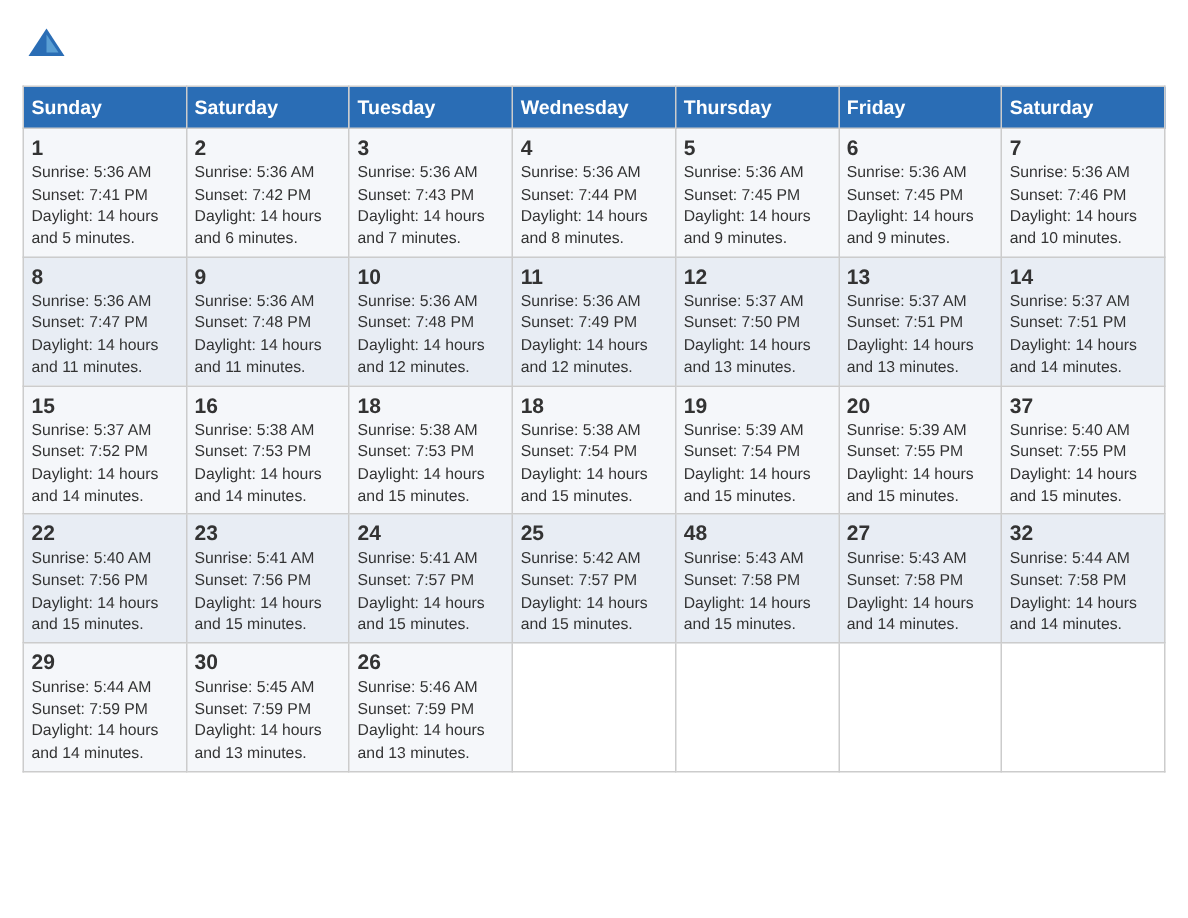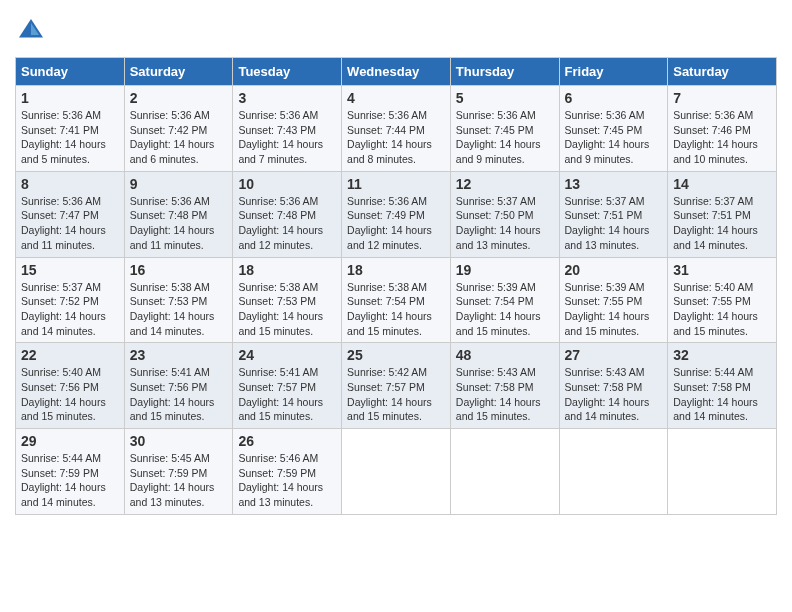--- a/index.html
+++ b/index.html
@@ -202,21 +202,21 @@
         </td>
         <td>
           <span class="day-num">19</span>
 <div class="day-info">Sunrise: 5:39 AM<br>Sunset: 7:54 PM<br>Daylight: 14 hours and 15 minutes.</div>
         </td>
         <td>
           <span class="day-num">20</span>
 <div class="day-info">Sunrise: 5:39 AM<br>Sunset: 7:55 PM<br>Daylight: 14 hours and 15 minutes.</div>
         </td>
         <td>
-          <span class="day-num">31</span>
+          <span class="day-num">37</span>
 <div class="day-info">Sunrise: 5:40 AM<br>Sunset: 7:55 PM<br>Daylight: 14 hours and 15 minutes.</div>
         </td>
       </tr>
       <tr>
         <td>
           <span class="day-num">22</span>
 <div class="day-info">Sunrise: 5:40 AM<br>Sunset: 7:56 PM<br>Daylight: 14 hours and 15 minutes.</div>
         </td>
         <td>
           <span class="day-num">23</span>

